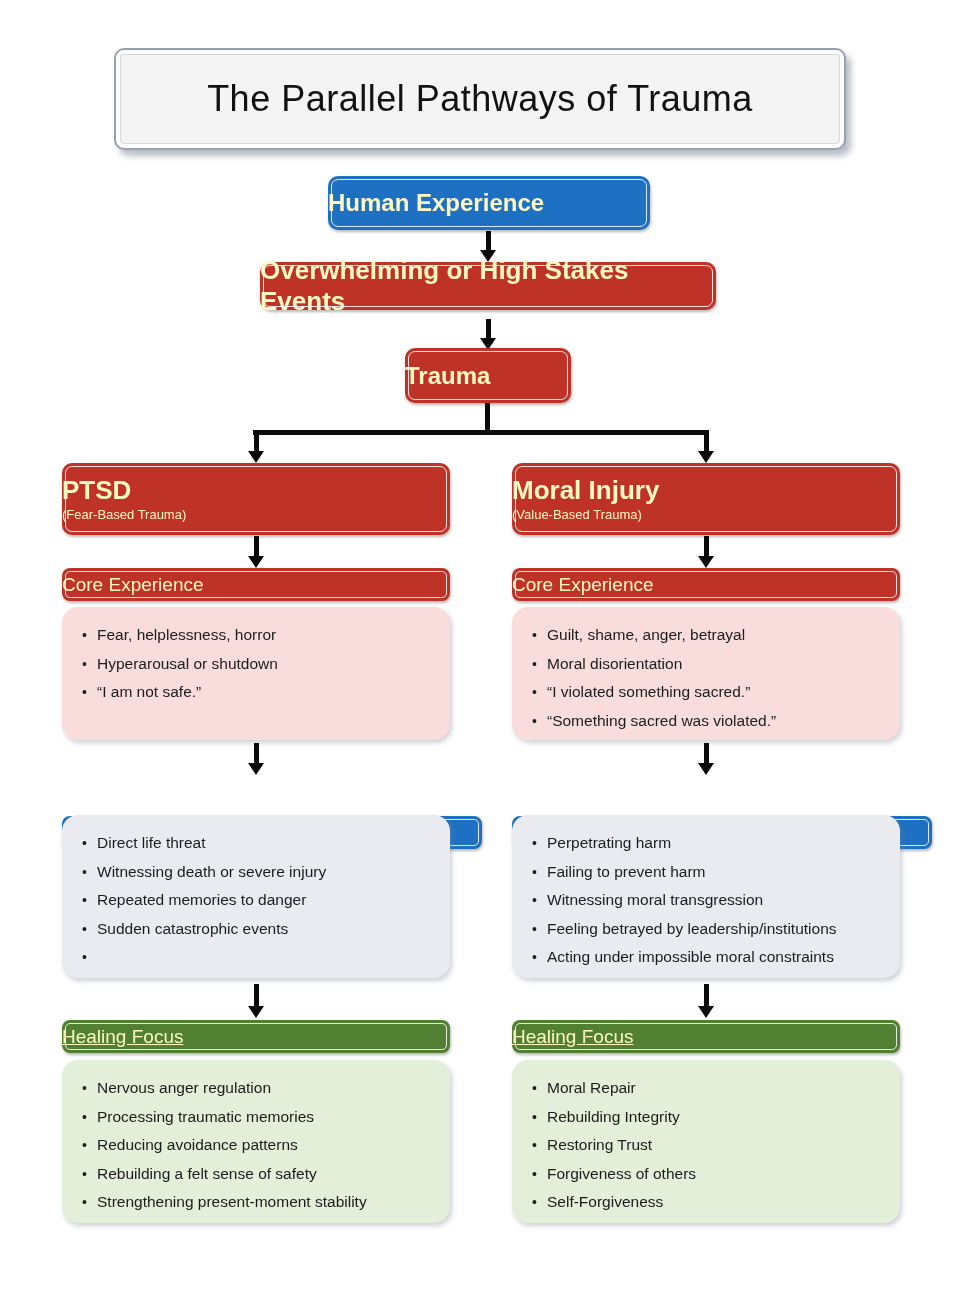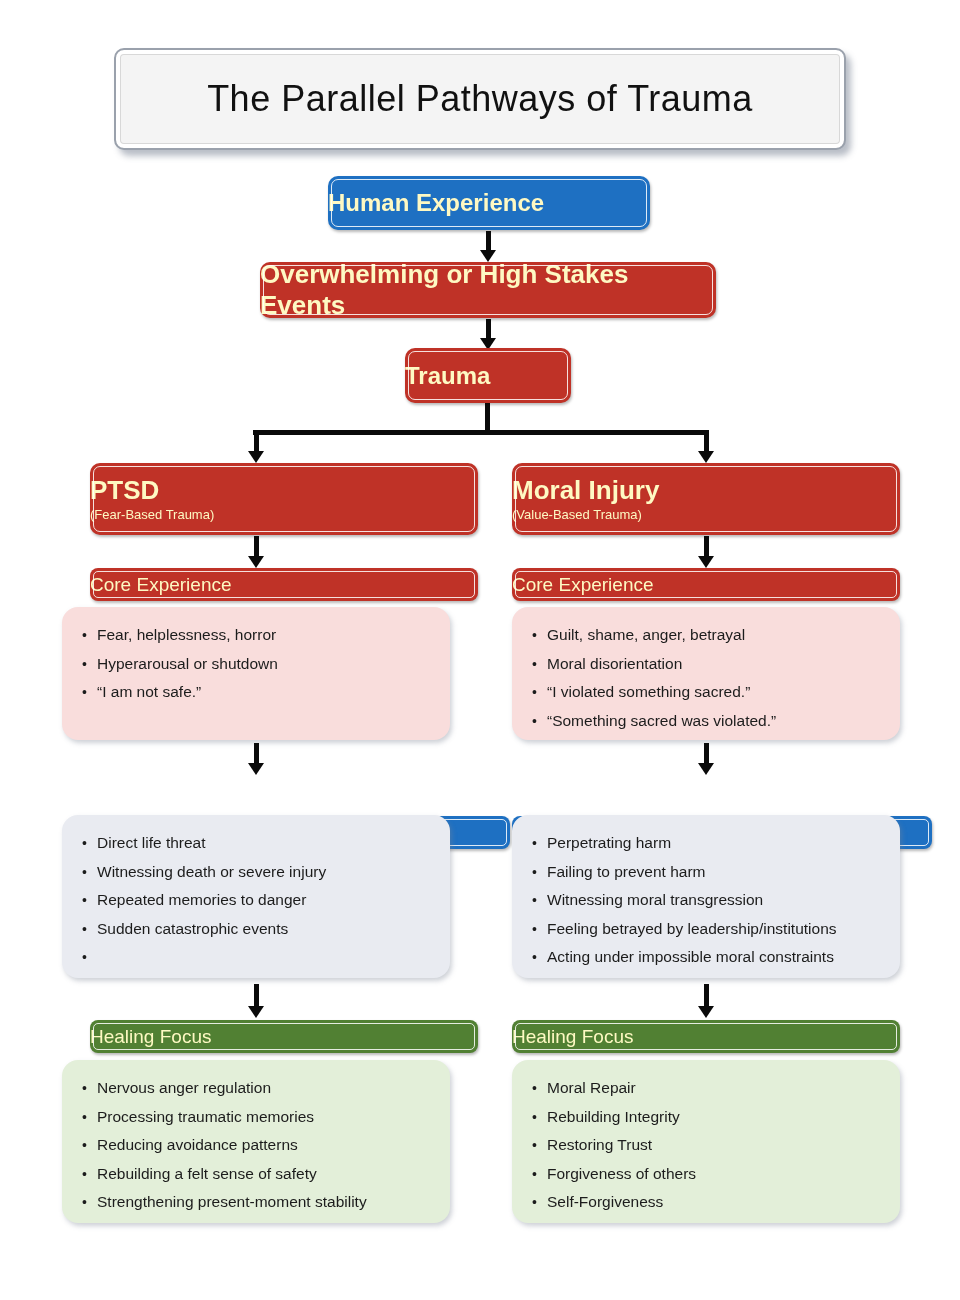--- a/index.html
+++ b/index.html
@@ -21,28 +21,28 @@
     position:absolute;color:#fef9c3;border-radius:10px;
     display:flex;flex-direction:column;align-items:flex-start;justify-content:center;
     box-shadow:1px 2px 3px rgba(0,0,0,.28);
   }
   .cbox::after{
     content:"";position:absolute;inset:3px;border:1px solid rgba(255,255,255,.85);
     border-radius:7px;pointer-events:none;
   }
   .blue{background:var(--blue,#1E70C2);}
   .red{background:var(--red,#BF3227);}
-  .green{background:var(--green,#518033);}
+  .green{background:var(--green,#518033);text-decoration:underline;}
   .flow-human{left:328px;top:176px;width:322px;height:54px;font-size:24px;font-weight:700;}
-  .flow-over{left:260px;top:262px;width:456px;height:56px;font-size:26px;font-weight:700;}
+  .flow-over{left:260px;top:262px;width:456px;height:48px;font-size:26px;font-weight:700;}
   .flow-trauma{left:405px;top:348px;width:166px;height:55px;font-size:24px;font-weight:700;}
   .branch-box{top:463px;width:388px;height:72px;}
   .branch-box .bt{font-size:26px;font-weight:700;line-height:28px;}
   .branch-box .bs{font-size:13px;font-weight:400;margin-top:3px;}
-  .col-left{left:62px;margin-left:28px;}
+  .col-left{left:62px;}
   .col-right{left:512px;}
   .sec-header{width:388px;height:33px;border-radius:8px;font-size:19px;font-weight:400;}
   .sec-header::after{inset:3px;border-radius:5px;}
   .hdr-core{top:568px;}
   .hdr-path{top:816px;padding-left:32px;}
   .hdr-heal{top:1020px;}
   
   .list-box{
     position:absolute;width:388px;border-radius:16px;margin:0;
     padding:14px 8px 0 20px;box-sizing:border-box;list-style:none;

